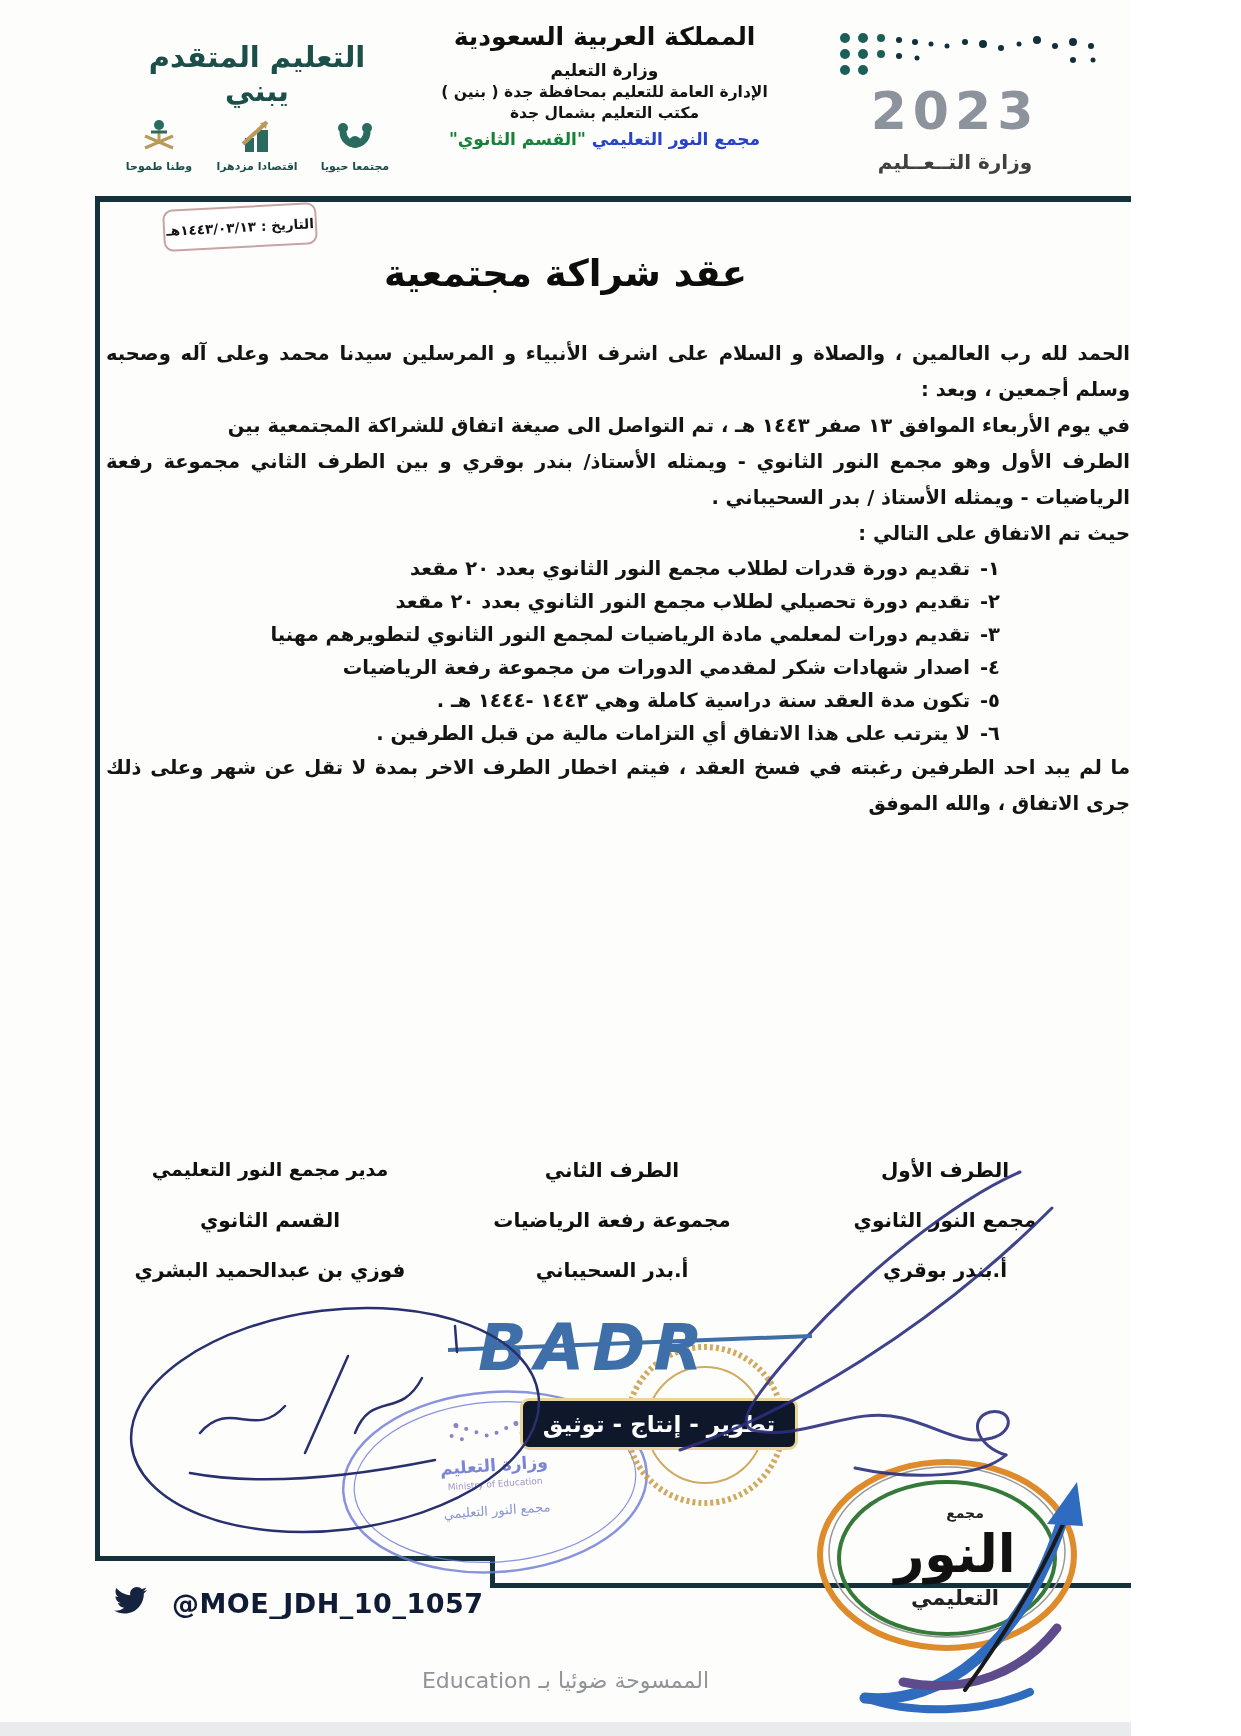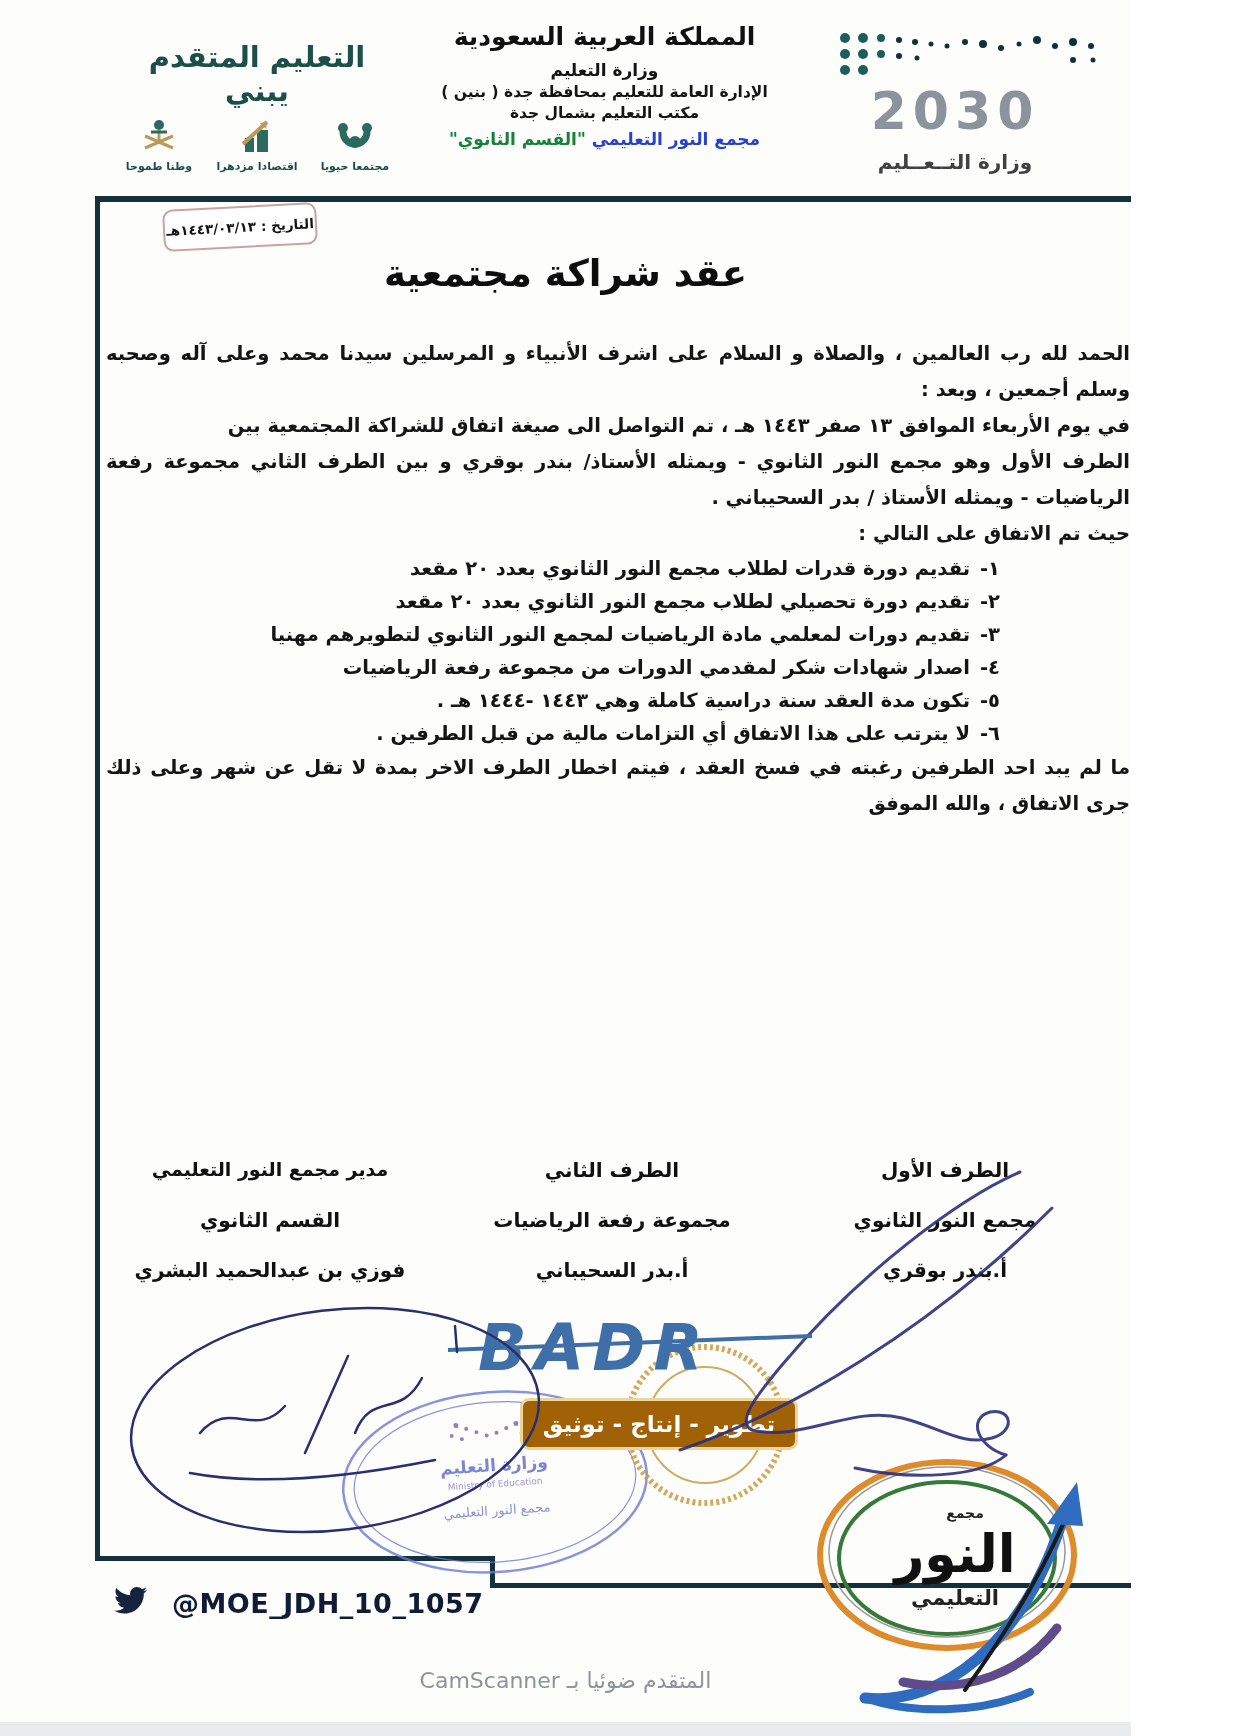--- a/index.html
+++ b/index.html
@@ -40,21 +40,21 @@
   .p3{margin-bottom:22px;}
   .agree-list{padding:0 130px 0 0;margin:0;}
   .agree-item{display:flex;gap:10px;line-height:33px;direction:rtl;}
   .closing{margin-top:24px;}
   
   .sig-col{position:absolute;top:1158px;text-align:center;font-weight:bold;color:#101010;}
   .sig-col div{height:26px;margin-bottom:24px;font-size:20px;}
   .sig-col .small{font-size:19px;}
   .svg-abs{position:absolute;pointer-events:none;}
   
-  .gold-ribbon{position:absolute;left:520px;top:1398px;width:272px;height:46px;background:#a16207;
+  .gold-ribbon{position:absolute;left:520px;top:1398px;width:272px;height:46px;background:#0f172a;
                border:3px solid #eBD59a;border-radius:9px;color:#ffffff;font-weight:bold;font-size:23px;
                display:flex;align-items:center;justify-content:center;direction:rtl;z-index:6;}
   
   .twitter{position:absolute;left:112px;top:1586px;display:flex;align-items:center;gap:24px;z-index:8;}
   .twitter .handle{font-size:27px;font-weight:bold;color:#101c36;letter-spacing:.5px;
                    font-family:"DejaVu Sans",sans-serif;}
   .camscanner{position:absolute;left:0;right:0;top:1668px;text-align:center;color:#8f9499;
               font-size:22px;direction:rtl;}
   .bottom-shade{position:absolute;left:0;right:0;bottom:0;height:14px;background:#e9ebed;}
 </style>
@@ -139,21 +139,21 @@
           <circle cx="214" cy="14" r="2.5"></circle>
             <circle cx="232" cy="10" r="4"></circle>
             <circle cx="250" cy="16" r="3"></circle>
           <circle cx="268" cy="12" r="4"></circle>
             <circle cx="286" cy="16" r="3"></circle>
             <circle cx="268" cy="30" r="3"></circle>
           <circle cx="288" cy="30" r="2.5"></circle>
         </g>
       </svg>
     </span>
-    <div class="vision-year">2030</div>
+    <div class="vision-year">2023</div>
     <div class="vision-moe">وزارة التــعــليم</div>
   </div>
 
   <div class="fr" style="left:95px;top:196px;width:1043px;height:6px;"></div>
   <div class="fr" style="left:95px;top:196px;width:5px;height:1364px;"></div>
   <div class="fr" style="left:1133px;top:196px;width:5px;height:1392px;"></div>
   <div class="fr" style="left:95px;top:1556px;width:400px;height:5px;"></div>
   <div class="fr" style="left:490px;top:1556px;width:5px;height:32px;"></div>
   <div class="fr" style="left:490px;top:1583px;width:648px;height:5px;"></div>
 
@@ -293,16 +293,16 @@
 
   <div class="twitter">
     <span>
       <svg width="36" height="30" viewBox="0 0 36 30" fill="#16233f">
         <path d="M35 4 c-1.2.6-2.5 1-3.9 1.2 1.4-.9 2.5-2.2 3-3.8 -1.3.8-2.8 1.4-4.3 1.7 C28.5 1.7 26.7 1 24.8 1c-3.7 0-6.7 3-6.7 6.7 0 .5.1 1 .2 1.5 C12.7 8.9 7.7 6.2 4.4 2.1 c-.6 1-.9 2.2-.9 3.4 0 2.3 1.2 4.4 3 5.6 -1.1 0-2.1-.3-3-.8 v.1 c0 3.2 2.3 6 5.4 6.6 -.6.2-1.2.2-1.8.2-.4 0-.9 0-1.3-.1 .9 2.7 3.4 4.6 6.3 4.7 -2.3 1.8-5.2 2.9-8.4 2.9-.5 0-1.1 0-1.6-.1 3 1.9 6.6 3 10.4 3 12.5 0 19.3-10.3 19.3-19.3 v-.9 c1.3-1 2.5-2.2 3.2-3.4z"></path>
       </svg>
     </span>
     <span class="handle">@MOE_JDH_10_1057</span>
   </div>
 
-  <div class="camscanner">المتقدم ضوئيا بـ CamScanner</div>
+  <div class="camscanner">الممسوحة ضوئيا بـ Education</div>
   <div class="bottom-shade"></div>
 
 </div>
 
 </body></html>

